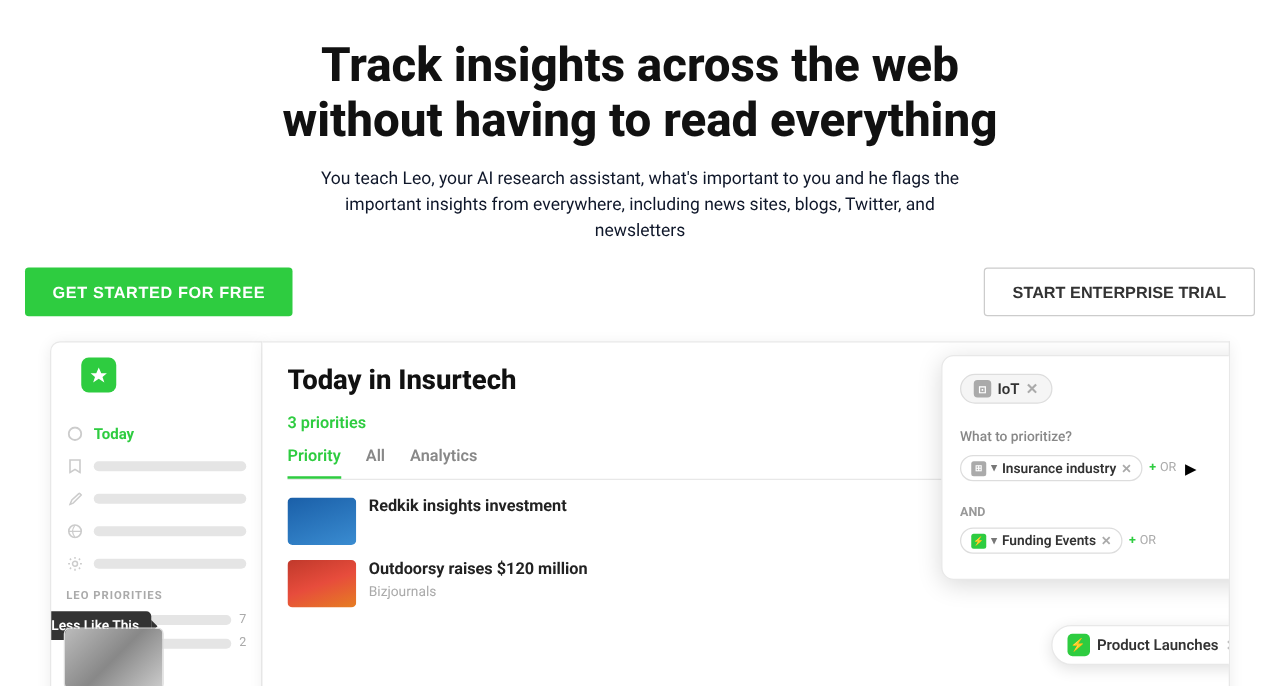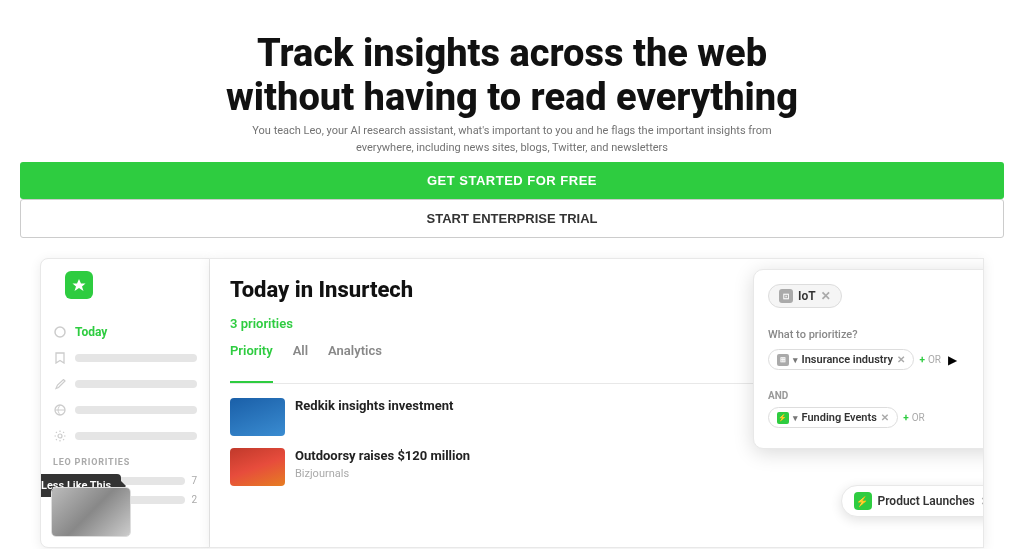--- a/index.html
+++ b/index.html
@@ -16,33 +16,32 @@
       text-align: center;
       padding: 32px 20px 20px;
       background: #fff;
     }
     .hero-title {
       font-size: 38px;
       font-weight: 800;
       line-height: 1.15;
       color: #111;
       max-width: 680px;
-      margin: 0 auto 4px;
+      margin: 0 auto 14px;
     }
     .hero-subtitle {
-      font-size: 11px;
-      color: #737373;
+      font-size: 14px;
+      color: #0f172a;
       max-width: 520px;
-      margin: 0 auto 6px;
+      margin: 0 auto 18px;
       line-height: 1.5;
     }
     .hero-buttons {
       display: flex;
-      justify-content: flex-start;
-      flex-direction: column;
+      justify-content: space-between;
     }
     .btn-primary {
       background: #2ecc40;
       color: #fff;
       border: none;
       padding: 11px 22px;
       font-size: 13px;
       font-weight: 700;
       letter-spacing: 0.5px;
       cursor: pointer;
@@ -208,21 +207,21 @@
     .tabs {
       display: flex;
       gap: 20px;
       border-bottom: 1px solid #e8e8e8;
       margin-bottom: 14px;
     }
     .tab {
       font-size: 13px;
       font-weight: 600;
       color: #888;
-      padding-bottom: 23px;
+      padding-bottom: 8px;
       cursor: pointer;
     }
     .tab.active {
       color: #2ecc40;
       border-bottom: 2px solid #2ecc40;
     }
 
     
     .article-item {
       display: flex;

